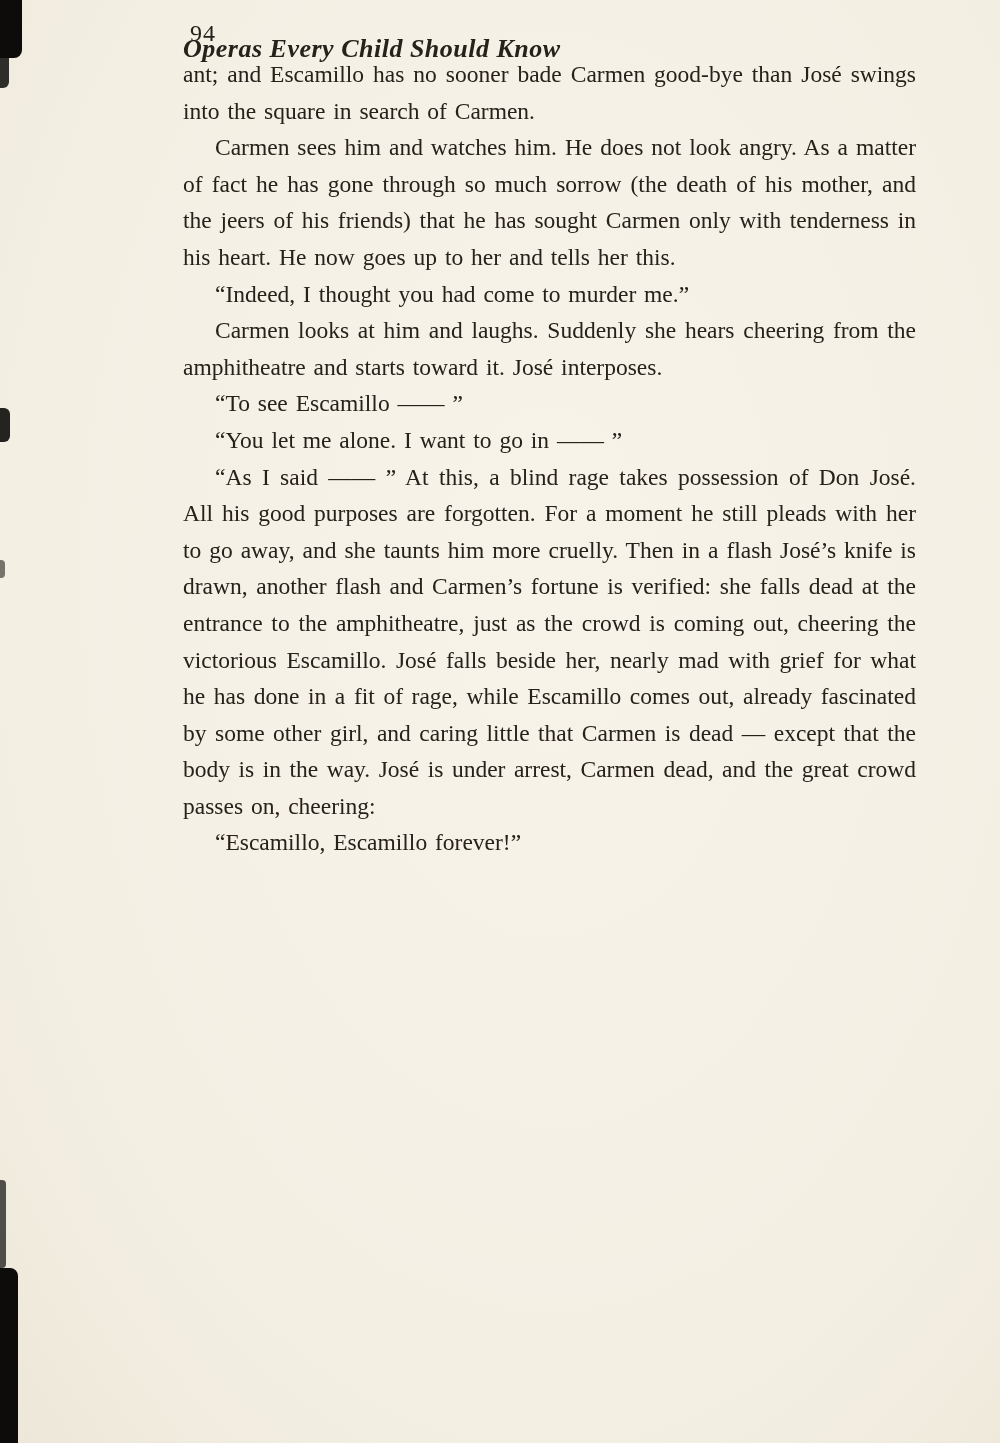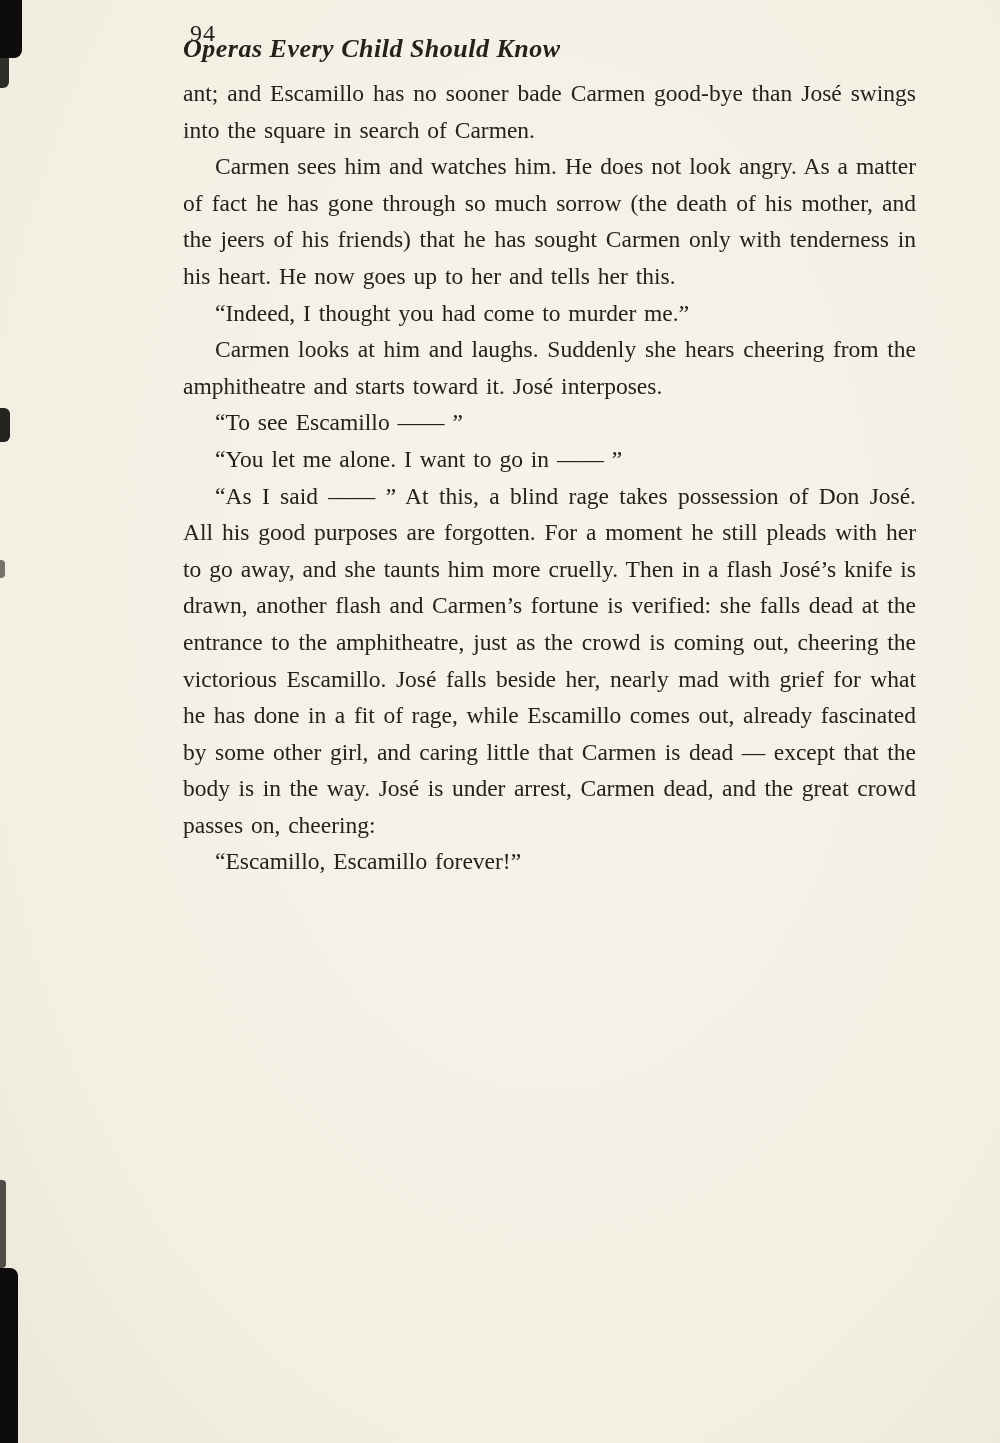--- a/index.html
+++ b/index.html
@@ -50,21 +50,21 @@
     top: 18px;
     font-size: 26px;
     font-style: italic;
     font-weight: bold;
     letter-spacing: .5px;
   }
 
   .text-block {
     position: absolute;
     left: 183px;
-    top: 75px;
+    top: 56px;
     width: 733px;
   }
   .para {
     margin: 0;
     font-size: 23.5px;
     line-height: 36.6px;
     text-align: justify;
     word-spacing: 2px;
   }
   .para.indent { text-indent: 32px; }

